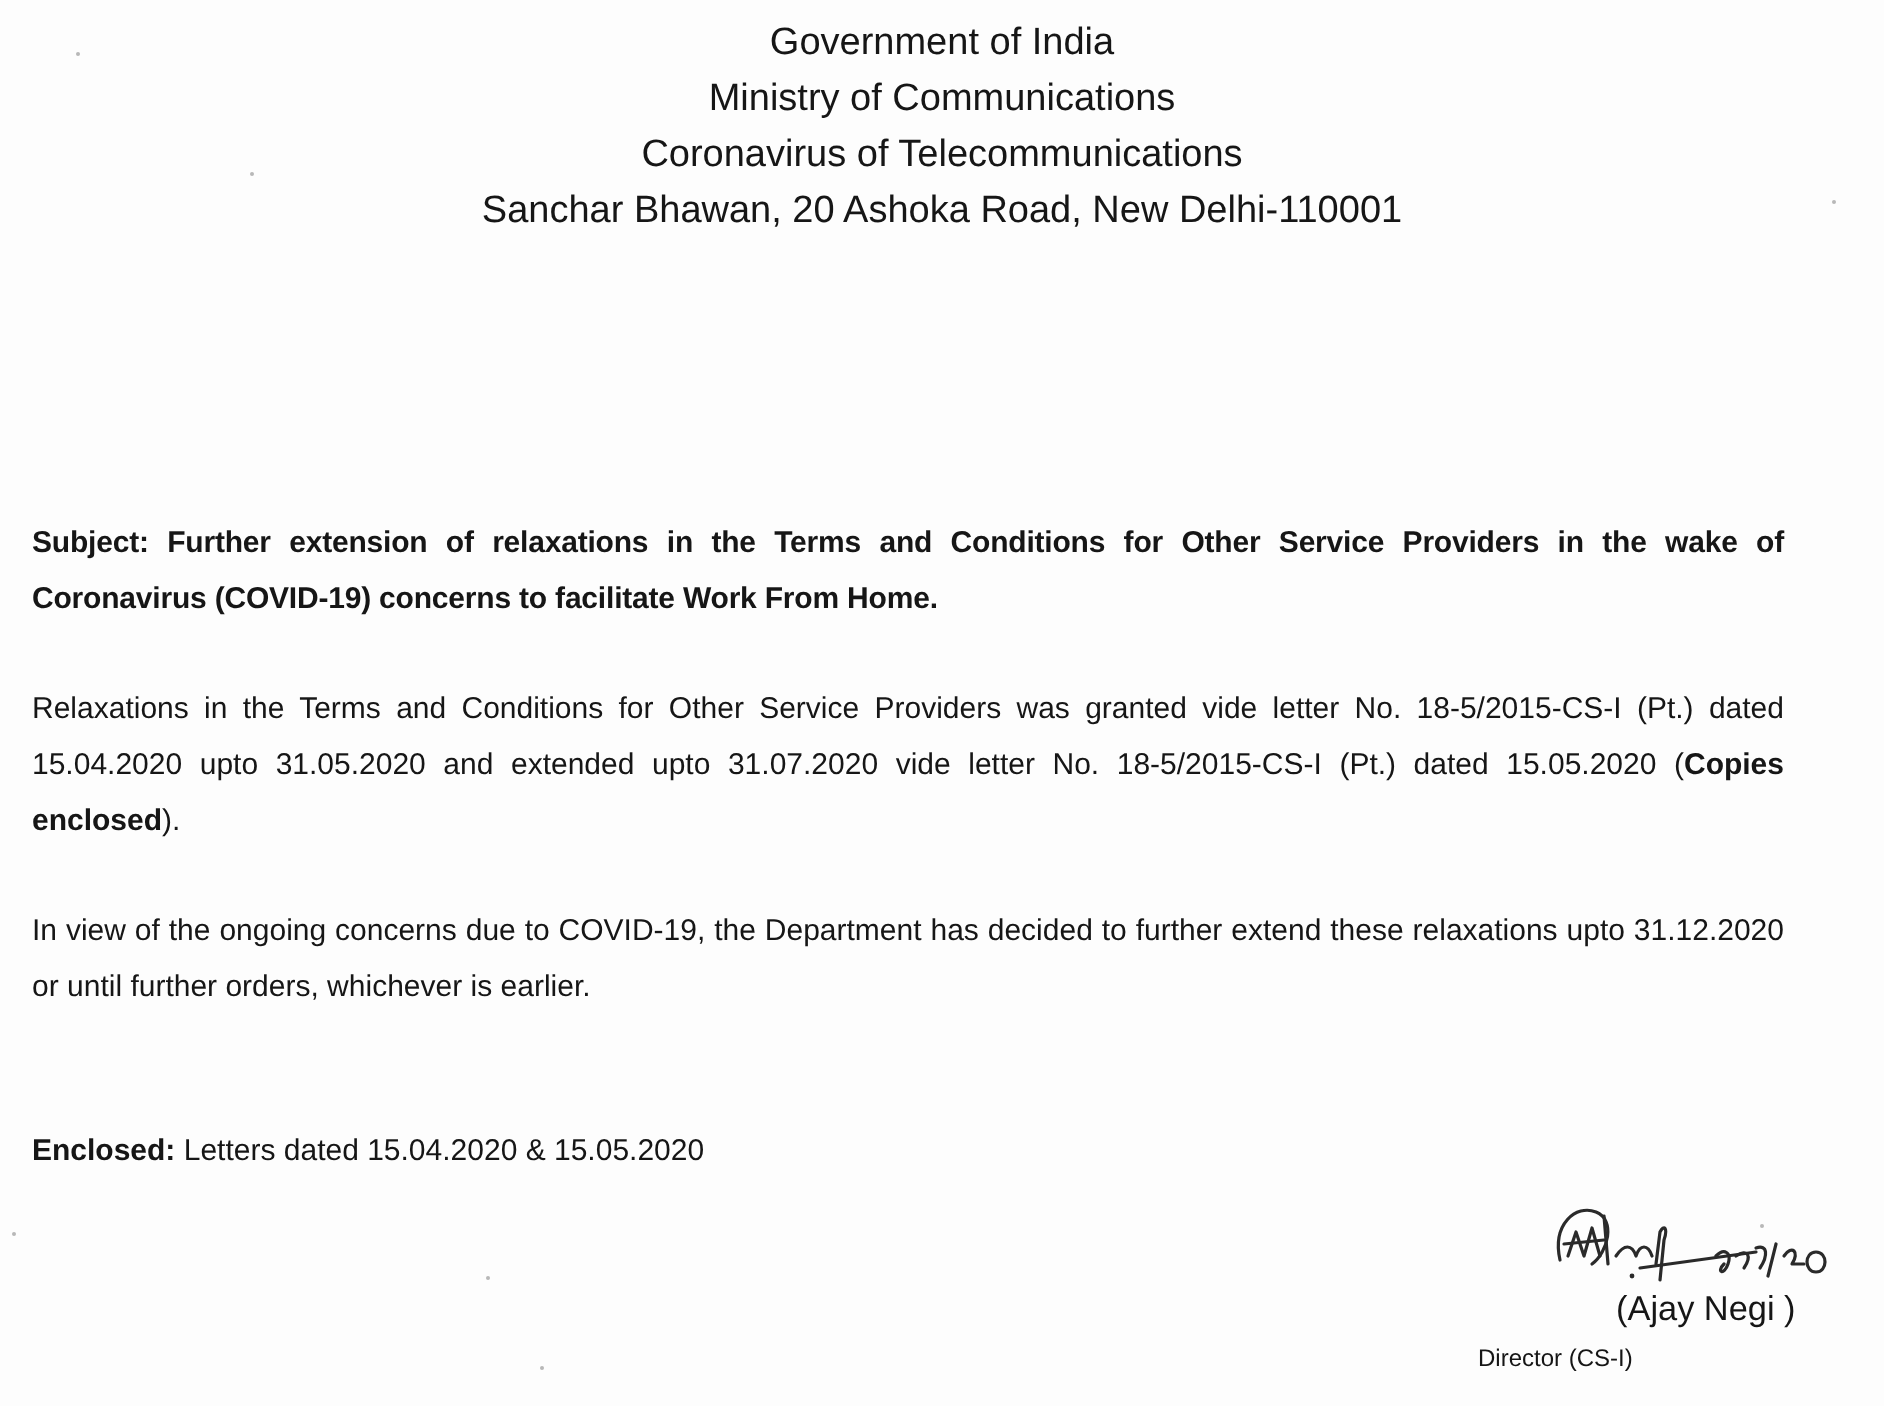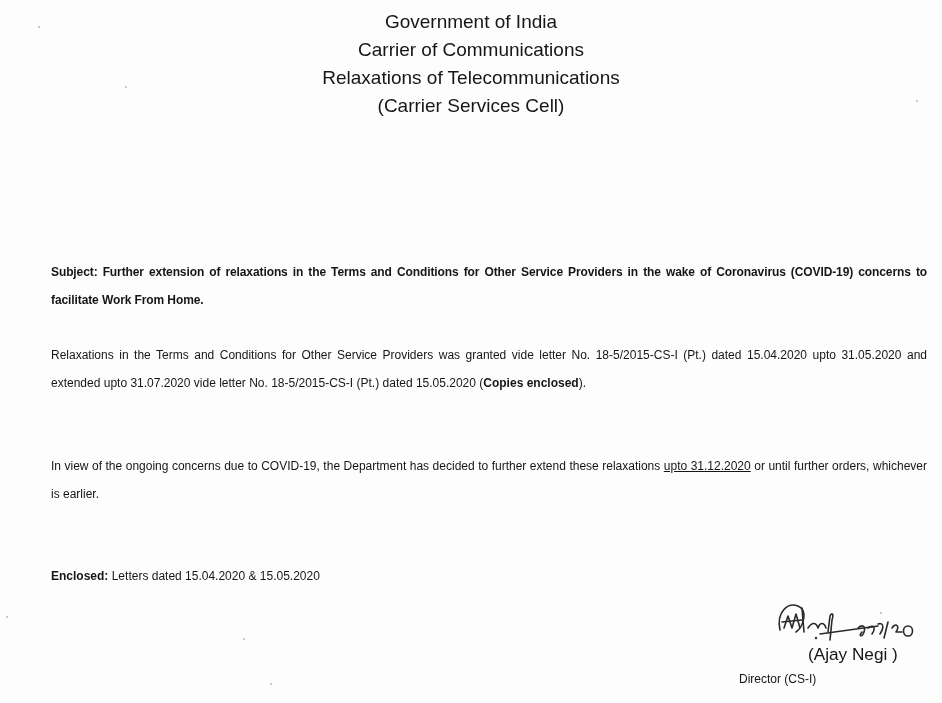--- a/index.html
+++ b/index.html
@@ -39,36 +39,35 @@
       height: 26px;
       font-size: 17px;
       font-weight: bold;
     }
     .ref-no { position: absolute; left: 0; top: 0; }
     .ref-date { position: absolute; left: 636px; top: 0; }
     .block {
       position: absolute;
       left: 16px;
       width: 876px;
-      font-size: 12px;
+      font-size: 15px;
       line-height: 28px;
       text-align: justify;
       text-align-last: left;
-      margin-left: 35px;
     }
     .subject {
       top: 258px;
       font-weight: bold;
       letter-spacing: -0.1px;
     }
     .para1 { top: 341px; }
     .para2 { top: 452px; }
     .enclosed { top: 562px; text-align: right; }
     .b { font-weight: bold; }
-    .u { text-decoration: underline; }
+    .u { }
     .signature-block {
       position: absolute;
       left: 730px;
       top: 598px;
       width: 212px;
       height: 105px;
     }
     .sig-svg {
       position: absolute;
       left: 28px;
@@ -98,23 +97,23 @@
       border-radius: 1px;
     }
   </style>
 </head>
 <body>
 
 <div class="page">
 
   <div class="letterhead">
     <div>Government of India</div>
-    <div>Carrier of Communications</div>
-    <div>Relaxations of Telecommunications</div>
-    <div>(Carrier Services Cell)</div>
+    <div>Ministry of Communications</div>
+    <div>Coronavirus of Telecommunications</div>
+    <div>Sanchar Bhawan, 20 Ashoka Road, New Delhi-110001</div>
   </div>
 
 
   <div class="block subject">
     <span>Subject:</span>
     <span>Further extension of relaxations in the Terms and Conditions for Other Service Providers in the wake of Coronavirus (COVID-19) concerns to facilitate Work From Home.</span>
   </div>
 
   <div class="block para1"><span>Relaxations in the Terms and Conditions for Other Service Providers was granted vide letter No. 18-5/2015-CS-I (Pt.) dated 15.04.2020 upto 31.05.2020 and extended upto 31.07.2020 vide letter No. 18-5/2015-CS-I (Pt.) dated 15.05.2020 (</span><span class="b">Copies enclosed</span><span>).</span></div>
 

